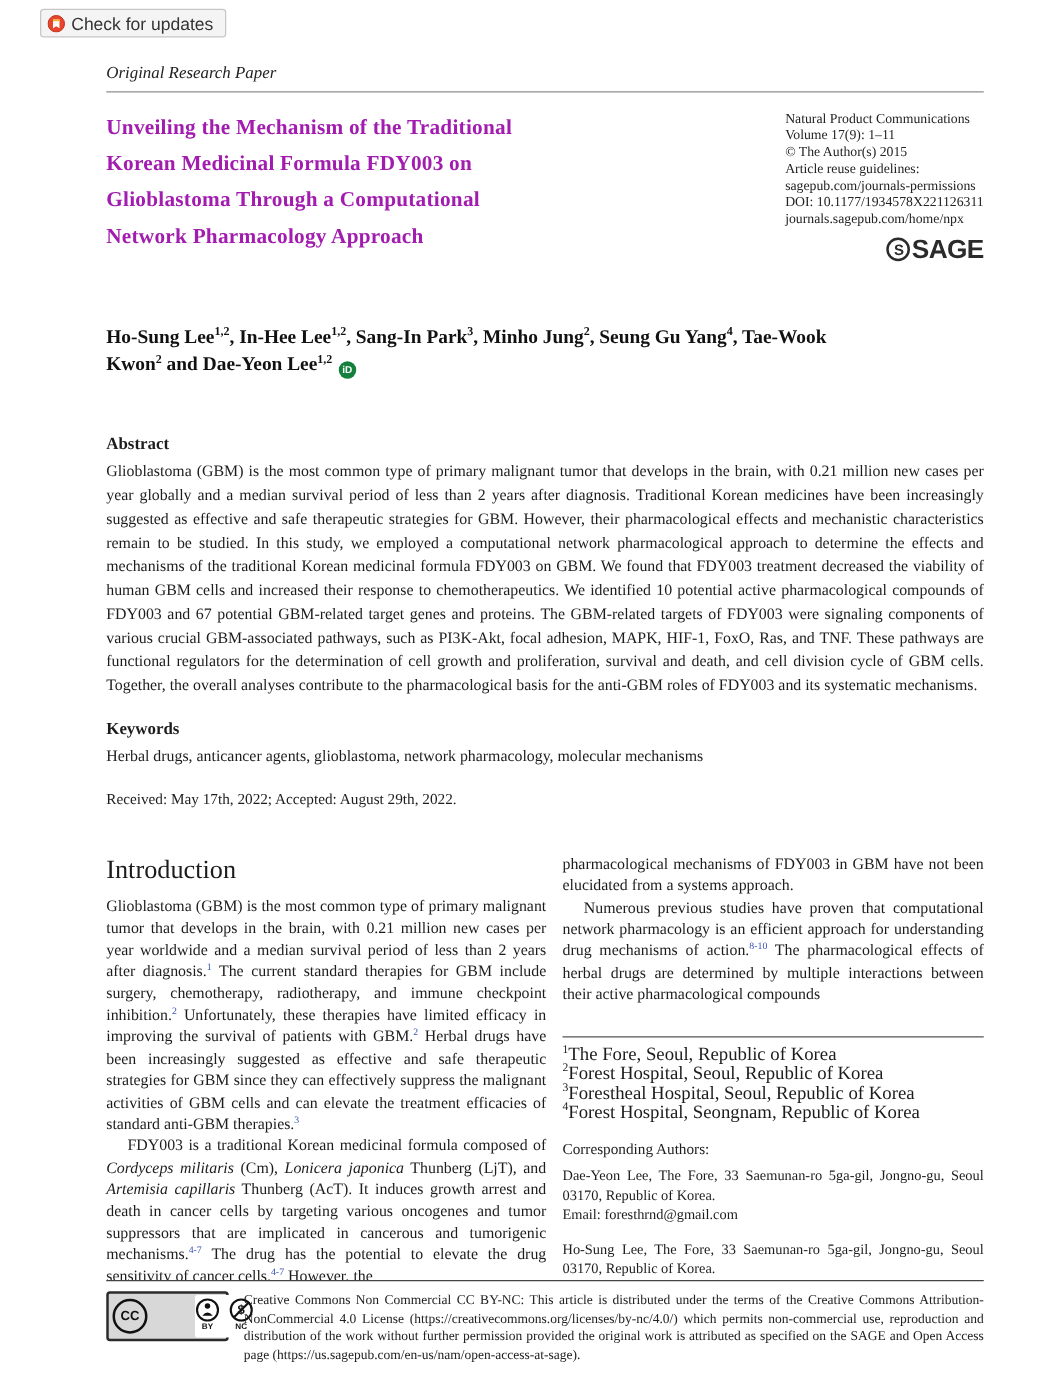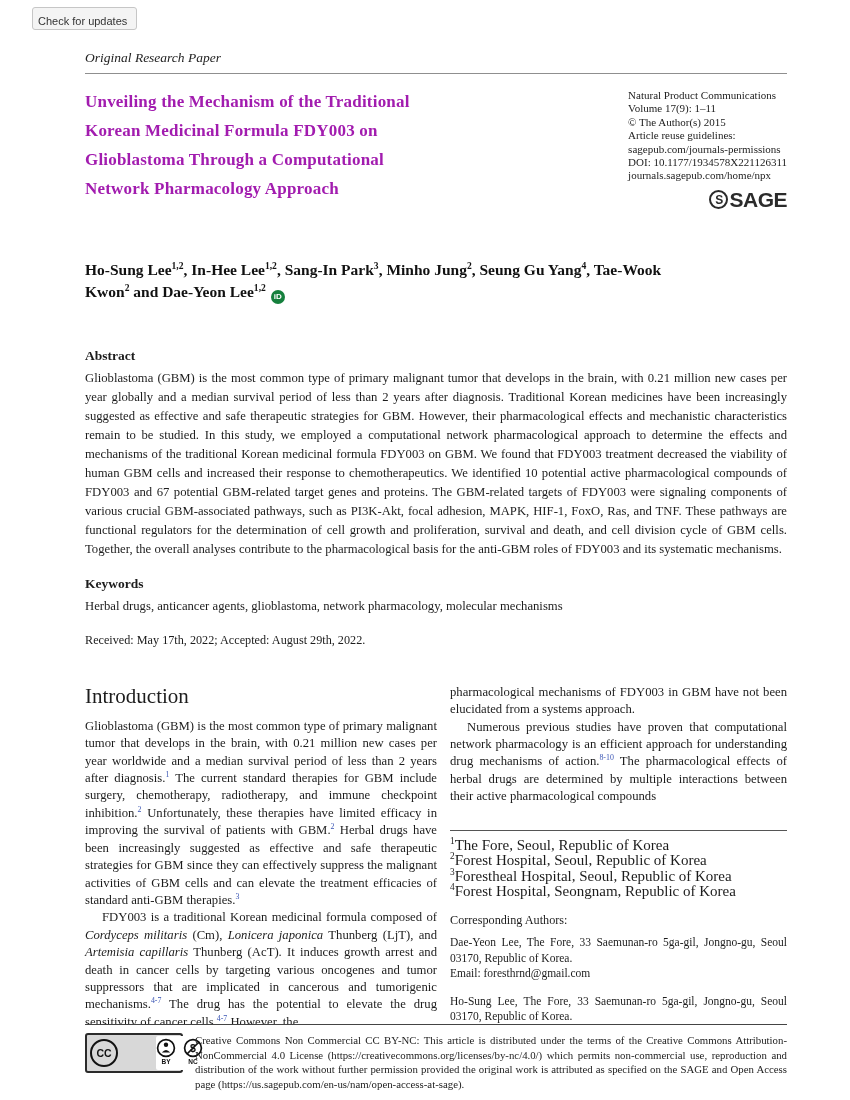--- a/index.html
+++ b/index.html
@@ -12,21 +12,21 @@
   .it { font-style:italic; }
   .cite { color:#3a55b4; }
 
   
   .check-badge {
     position:absolute; top:7px; left:32px; height:17px;
     display:flex; align-items:center; gap:5px;
     border:1px solid #c6c6c6; background:#f4f4f4; border-radius:3px;
     padding:2px 9px 2px 5px;
     font-family:"Liberation Sans","DejaVu Sans",sans-serif;
-    font-size:11px; color:#333; cursor:pointer;flex-direction:column;
+    font-size:14px; color:#333; cursor:pointer;
   }
 
   .content { position:absolute; left:85px; top:50px; width:702px; }
 
   .eyebrow { font-style:italic; font-size:13.5px; color:#222; }
   .head-rule { border:none; border-top:1.2px solid #8f8f8f; margin:7px 0 0 0; }
 
   .header-row { display:flex; justify-content:space-between; margin-top:13px; }
   .title {
     width:478px; font-size:17px; font-weight:bold; line-height:29px;

